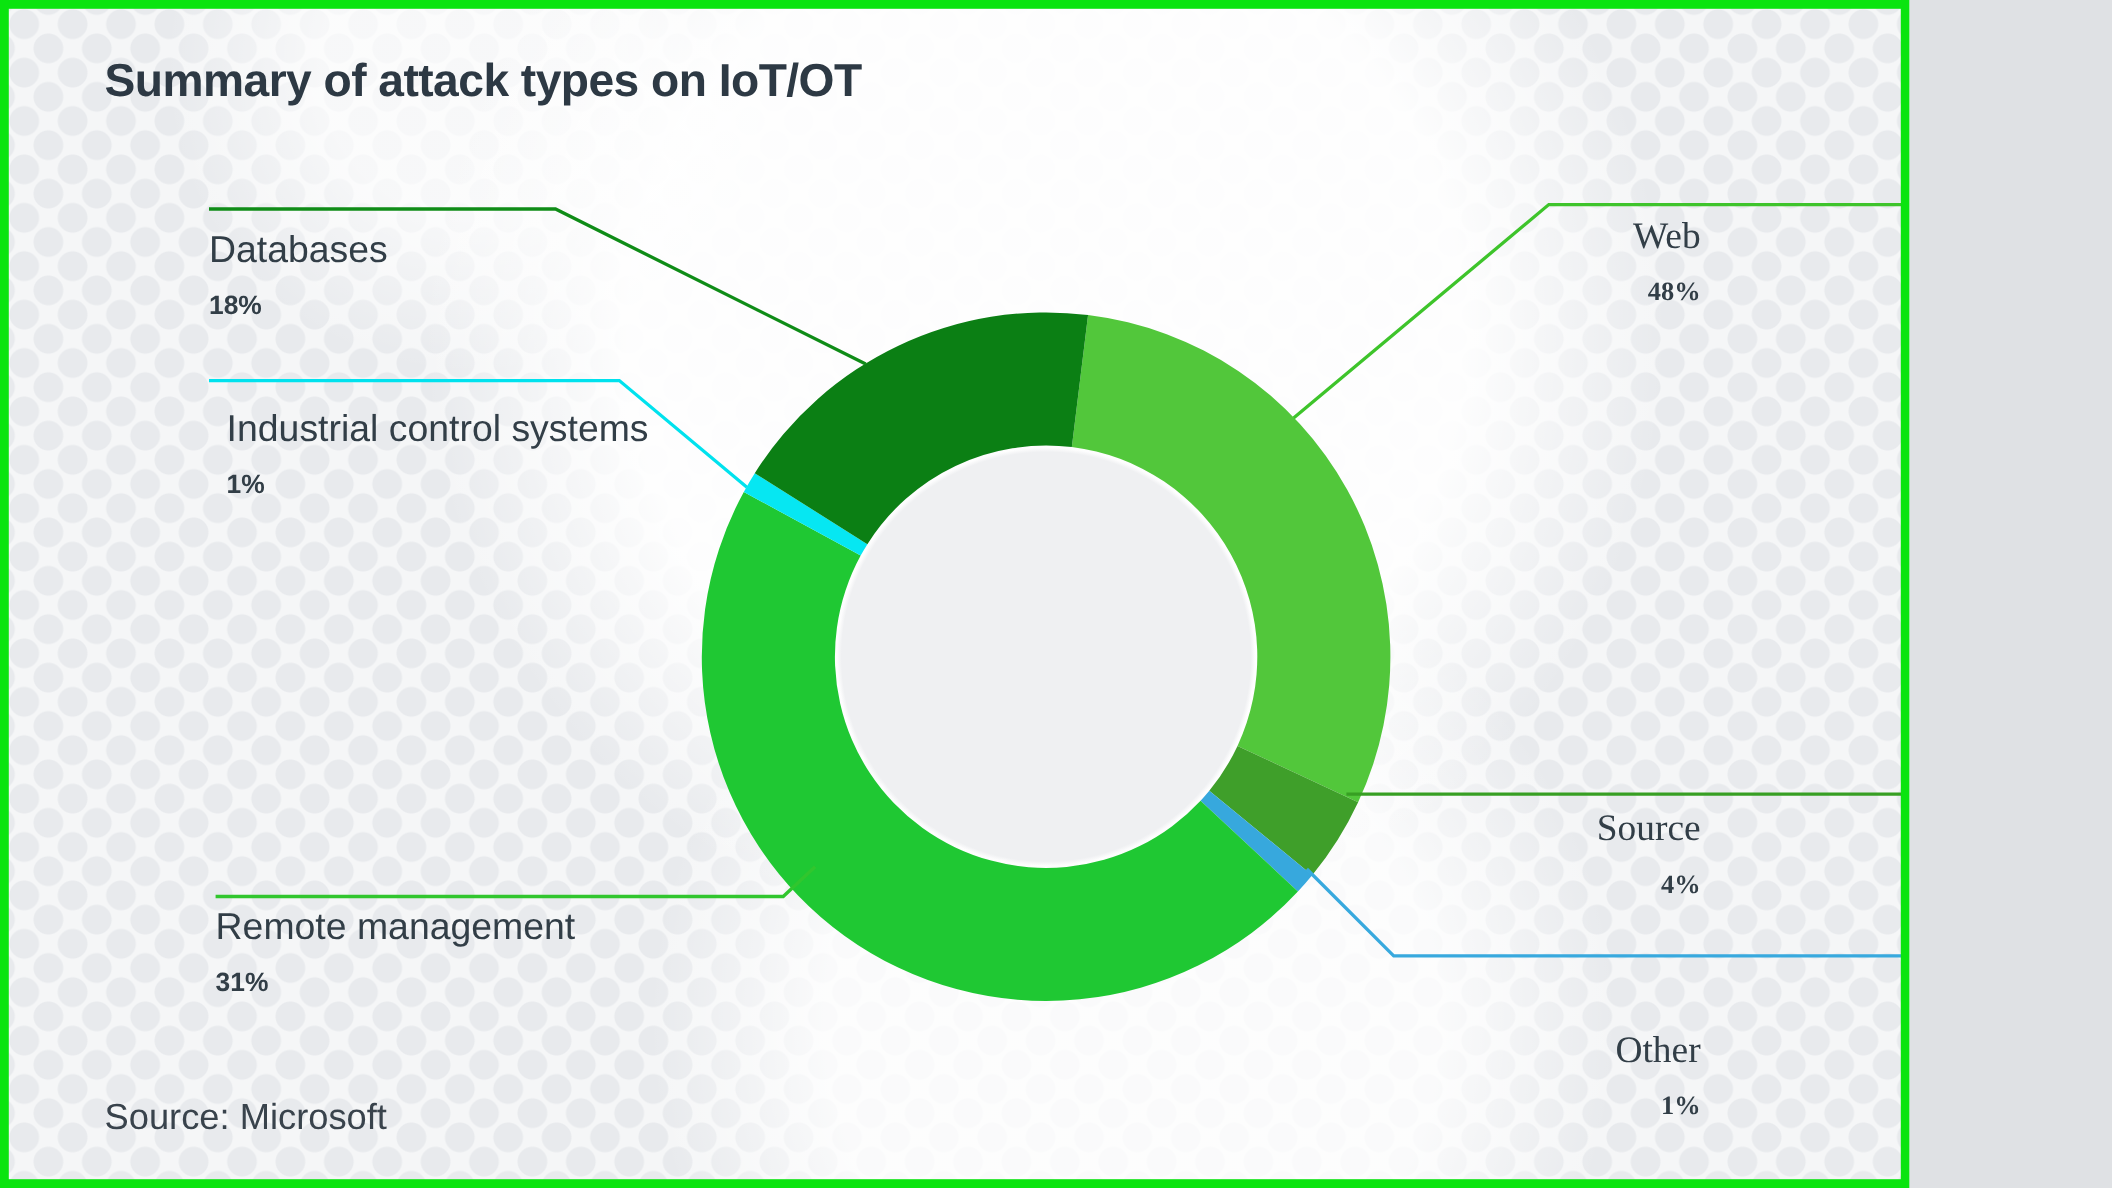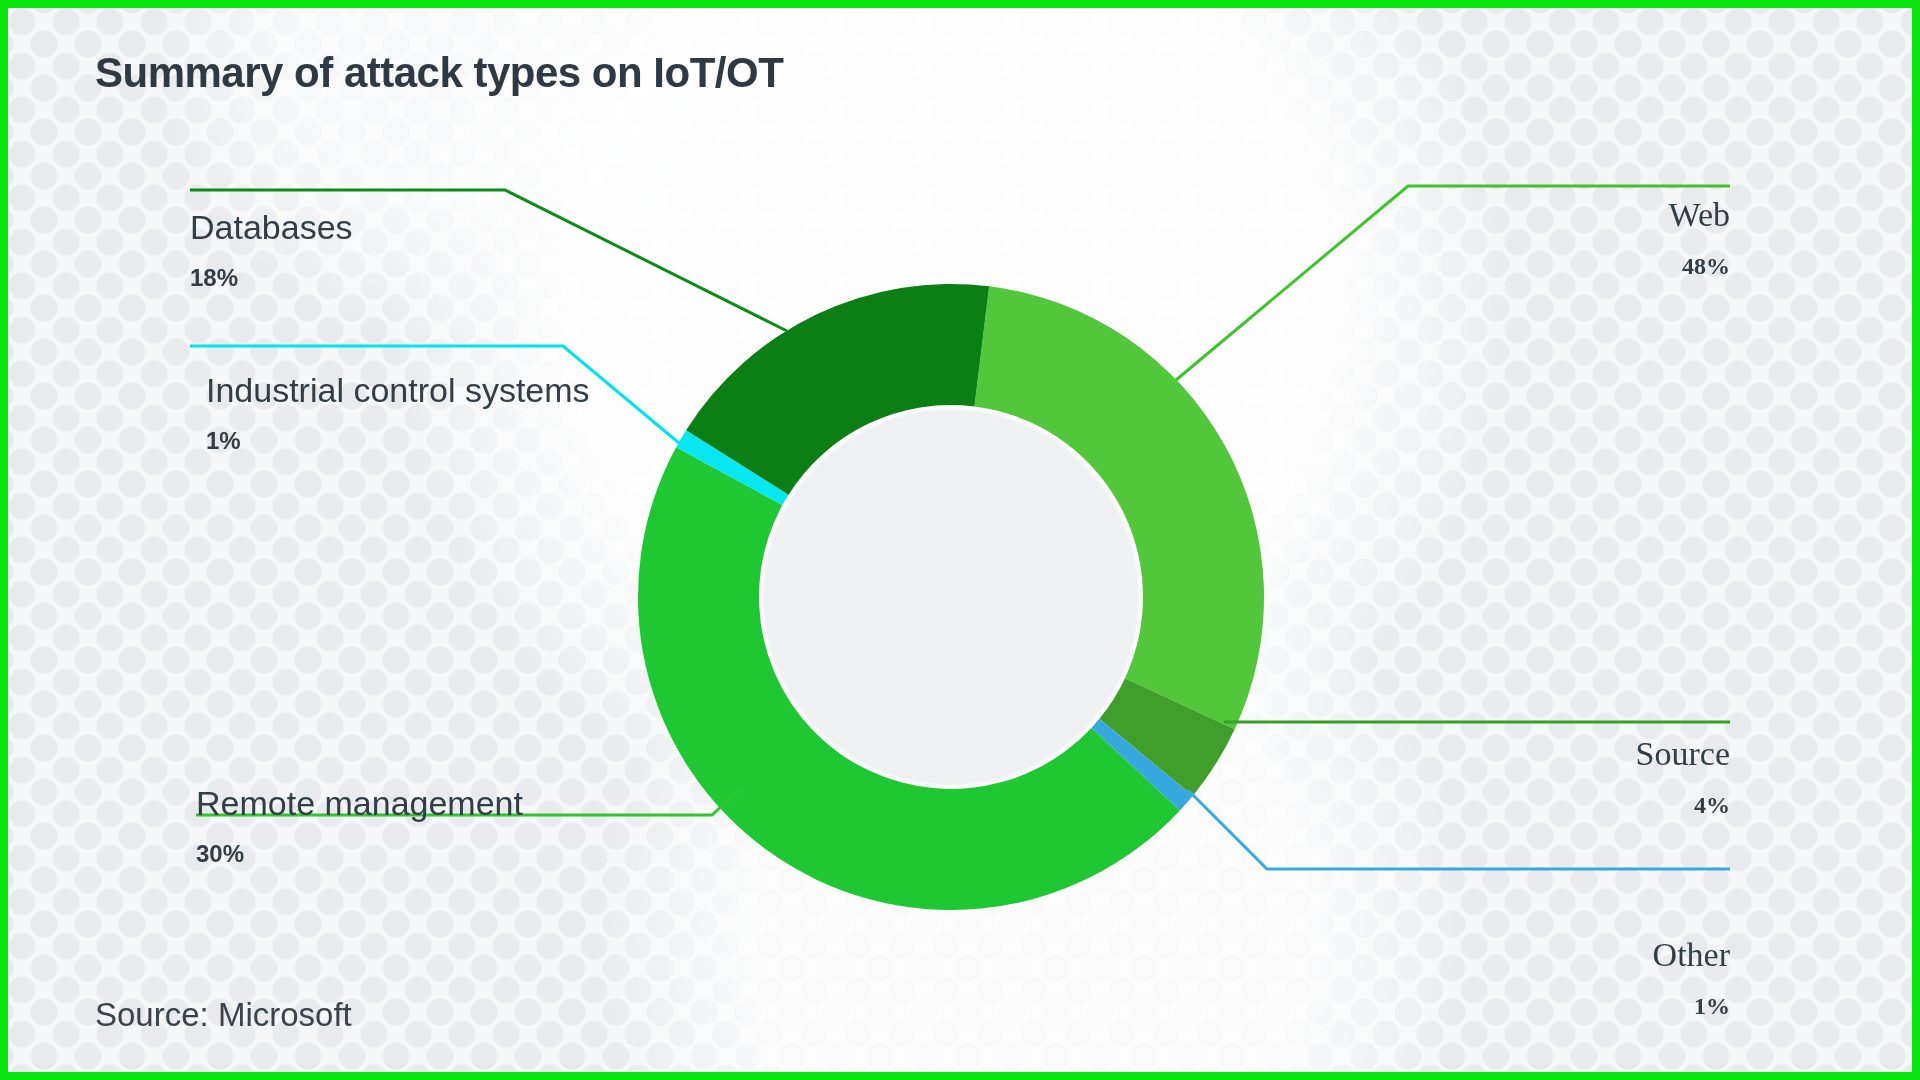--- a/index.html
+++ b/index.html
@@ -2,21 +2,21 @@
 <html><head>
 <meta charset="utf-8">
 <style>
   html,body{margin:0;padding:0;}
   body{
     font-family:"Liberation Sans","DejaVu Sans",sans-serif;
     background:#dfe1e4;
   }
   #stage{
     position:relative;
-    width:1920px;height:1080px;
+    width:1736px;height:1080px;
     overflow:hidden;
     background-color:#f5f6f7;
     background-image:
       radial-gradient(circle at 951px 597px, #eff0f2 0 186px, rgba(239,240,242,0) 190px),
       radial-gradient(circle at 950px 300px, rgba(255,255,255,0.92) 0 380px, rgba(255,255,255,0) 565px),
       radial-gradient(circle at 1030px 930px, rgba(255,255,255,0.78) 0 280px, rgba(255,255,255,0) 440px),
       radial-gradient(circle at 430px 60px, rgba(255,255,255,0.65) 0 140px, rgba(255,255,255,0) 280px),
       radial-gradient(#e8eaed 13px, rgba(232,234,237,0) 14px),
       radial-gradient(#e8eaed 13px, rgba(232,234,237,0) 14px);
     background-size:auto,auto,auto,auto,44px 44px,44px 44px;
@@ -74,23 +74,23 @@
         <div class="pct">48%</div>
       </div>
       <div class="slice-label right" style="top: 735px; right: 190px;">
         <div class="name">Source</div>
         <div class="pct">4%</div>
       </div>
       <div class="slice-label right" style="top: 936px; right: 190px;">
         <div class="name">Other</div>
         <div class="pct">1%</div>
       </div>
-      <div class="slice-label left" style="top: 784px; left: 196px;">
+      <div class="slice-label left" style="top: 824px; left: 196px;">
         <div class="name">Remote management</div>
-        <div class="pct">30%</div>
+        <div class="pct">31%</div>
       </div>
       <div class="slice-label left" style="top: 371px; left: 206px;">
         <div class="name">Industrial control systems</div>
         <div class="pct">1%</div>
       </div>
       <div class="slice-label left" style="top: 208px; left: 190px;">
         <div class="name">Databases</div>
         <div class="pct">18%</div>
       </div>
     </div>

